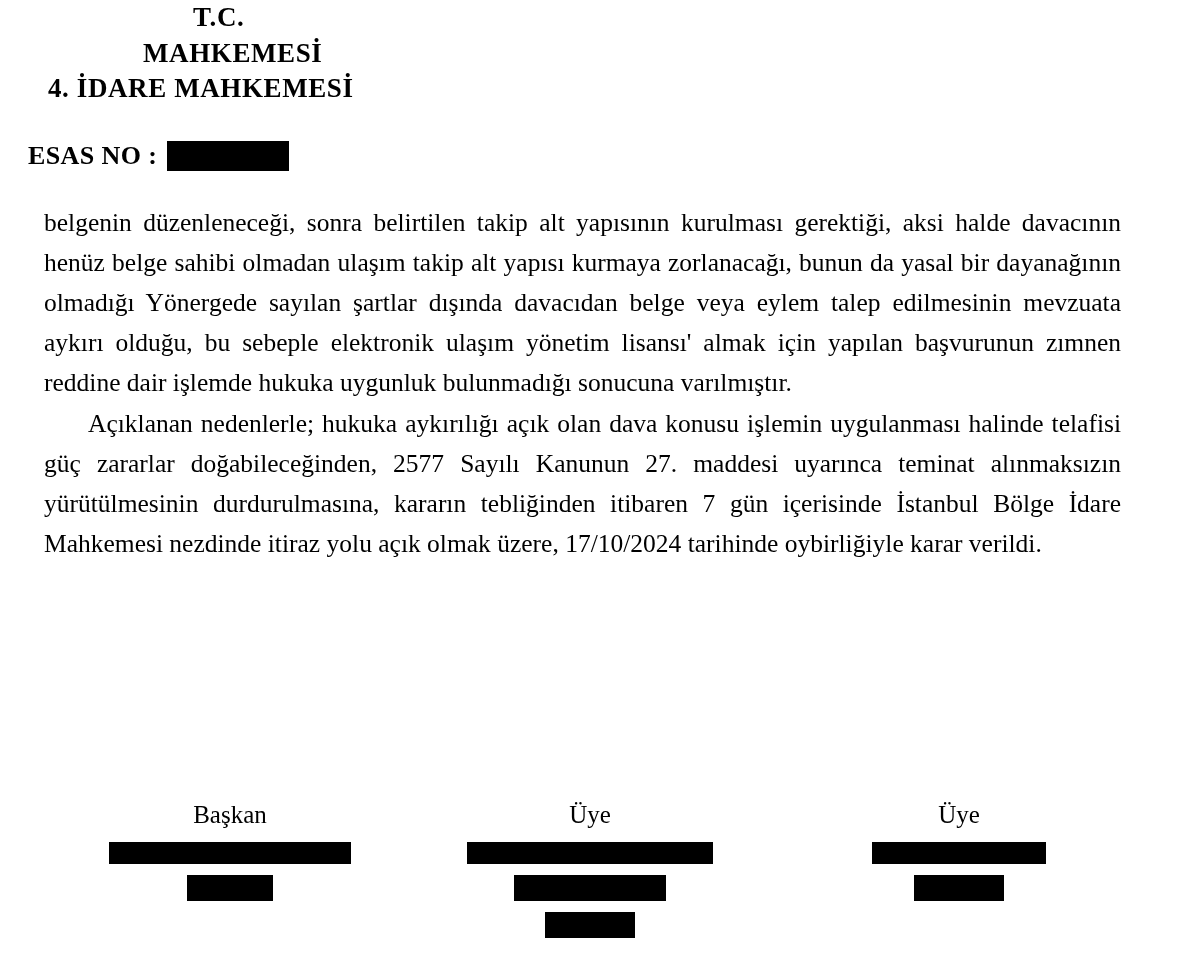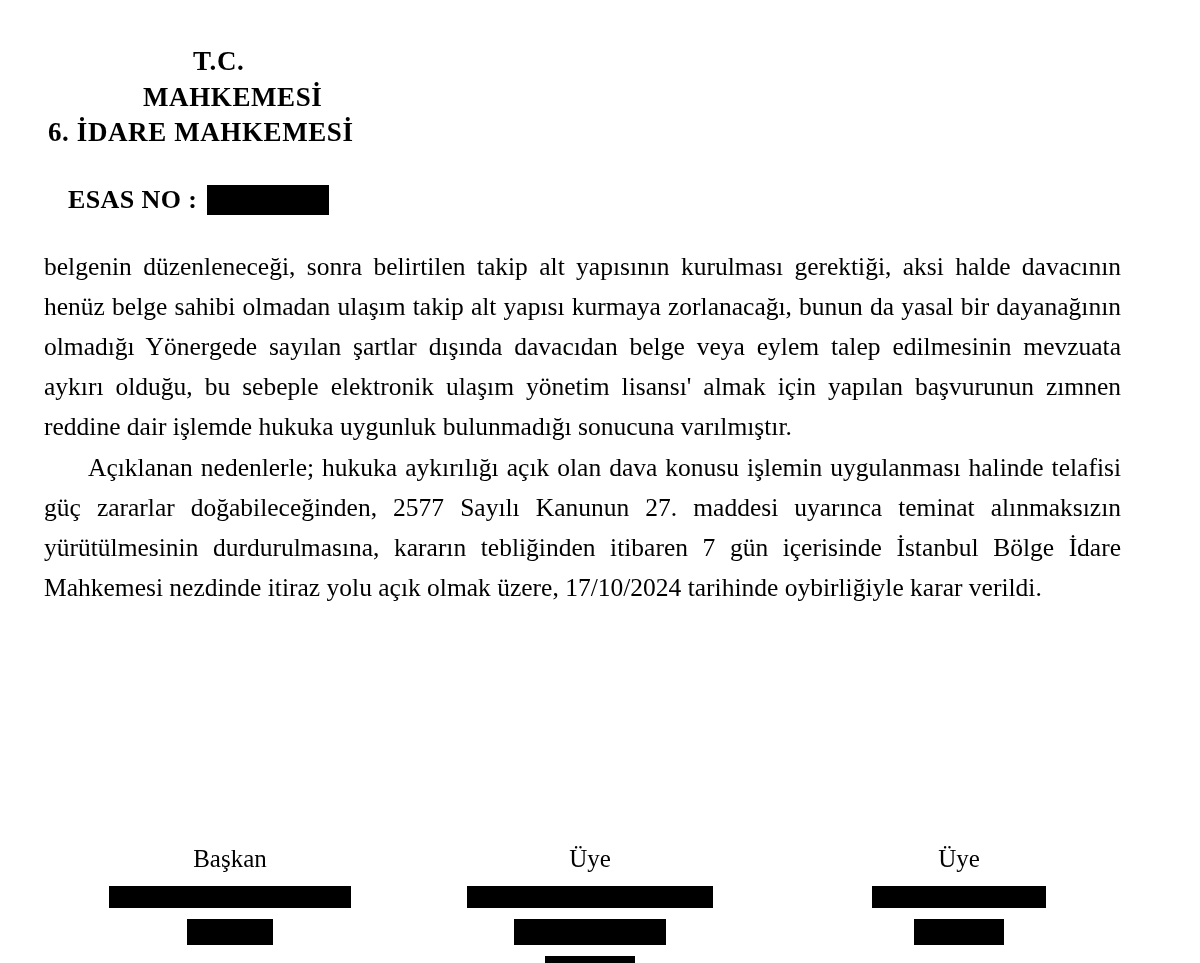--- a/index.html
+++ b/index.html
@@ -19,39 +19,38 @@
   .page {
     position: relative;
     width: 1200px;
     height: 963px;
     box-sizing: border-box;
     padding: 0;
   }
 
   
   .header {
-    margin-top: 44px;
     margin-left: 48px;
     width: 520px;
   }
   .header-line {
     font-weight: bold;
     font-size: 27px;
     letter-spacing: 0.6px;
     line-height: 1.32;
     white-space: nowrap;
   }
   .hl-1 { padding-left: 145px; }
   .hl-2 { padding-left: 95px; }
   .hl-3 { padding-left: 0px; }
 
   
   .esas-row {
     margin-top: 32px;
-    margin-left: 68px;
+    margin-left: 28px;
     display: flex;
     align-items: center;
     height: 34px;
   }
   .esas-label {
     font-weight: bold;
     font-size: 26px;
     letter-spacing: 0.4px;
     white-space: nowrap;
   }
@@ -124,21 +123,21 @@
   .bar-c2 { width: 90px; height: 26px; }
 </style>
 </head>
 <body>
 
 <div class="page">
 
   <div class="header">
     <div class="header-line hl-1">T.C.</div>
     <div class="header-line hl-2">MAHKEMESİ</div>
-    <div class="header-line hl-3">6. İDARE MAHKEMESİ</div>
+    <div class="header-line hl-3">4. İDARE MAHKEMESİ</div>
   </div>
 
   <div class="esas-row">
     <span class="esas-label">ESAS NO :</span>
     <span class="redact esas-redact"></span>
   </div>
 
   <div class="body-text">
     <p class="para">belgenin düzenleneceği, sonra belirtilen takip alt yapısının kurulması gerektiği, aksi halde davacının henüz belge sahibi olmadan ulaşım takip alt yapısı kurmaya zorlanacağı, bunun da yasal bir dayanağının olmadığı Yönergede sayılan şartlar dışında davacıdan belge veya eylem talep edilmesinin mevzuata aykırı olduğu, bu sebeple elektronik ulaşım yönetim lisansı' almak için yapılan başvurunun zımnen reddine dair işlemde hukuka uygunluk bulunmadığı sonucuna varılmıştır.</p>
     <p class="para indent"><span>Açıklanan nedenlerle; hukuka aykırılığı açık olan dava konusu işlemin uygulanması halinde telafisi güç zararlar doğabileceğinden, 2577 Sayılı Kanunun 27. maddesi uyarınca teminat alınmaksızın </span><span class="b">yürütülmesinin durdurulmasına</span><span>, kararın tebliğinden itibaren </span><span class="b">7 gün</span><span> içerisinde </span><span class="b">İstanbul Bölge İdare Mahkemesi</span><span> nezdinde </span><span class="b">itiraz</span><span> yolu açık olmak üzere, 17/10/2024 tarihinde oybirliğiyle karar verildi.</span></p>

